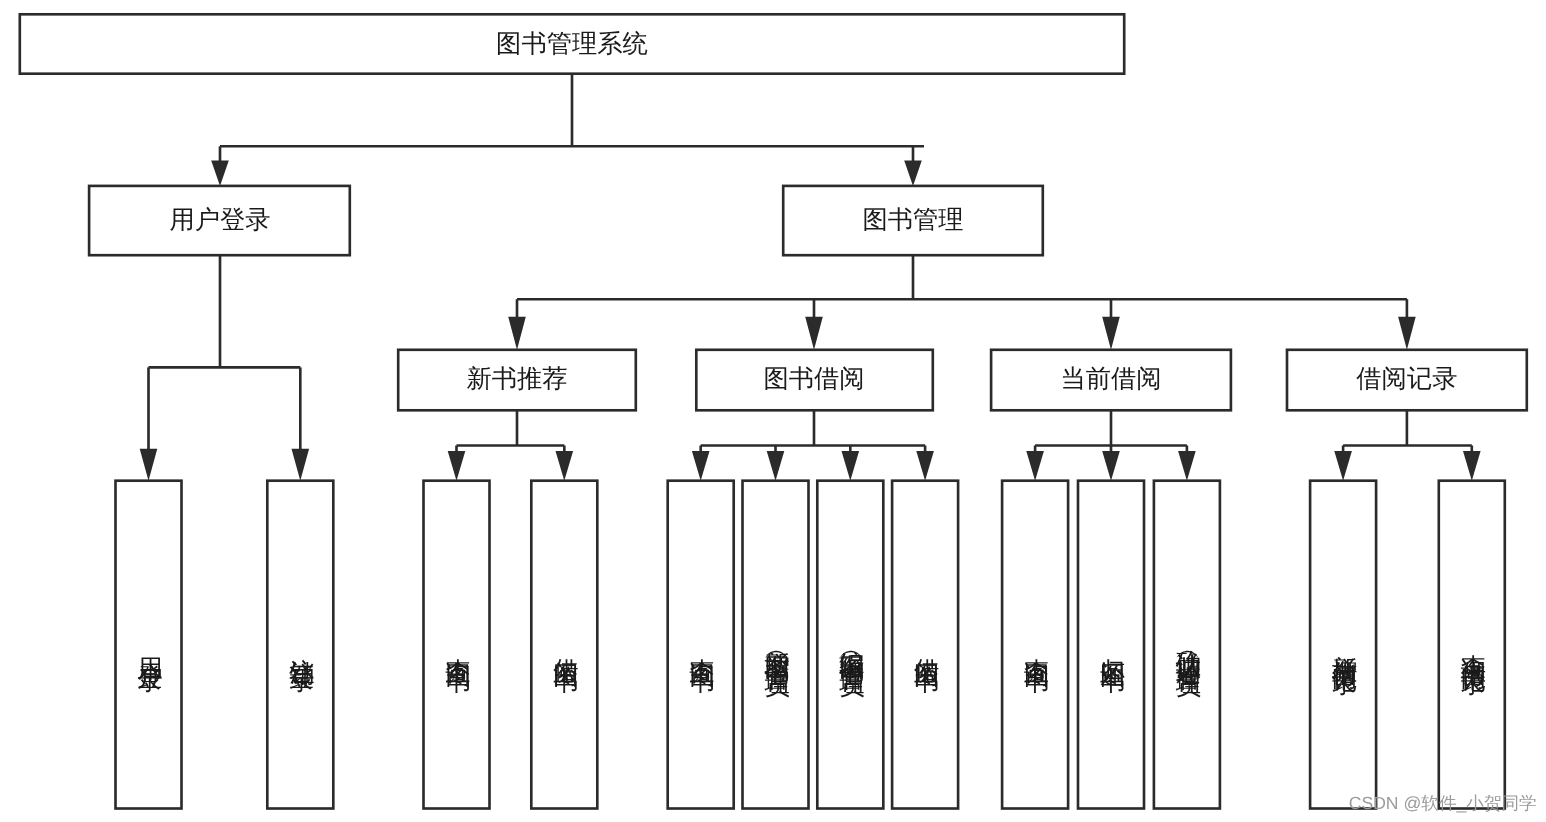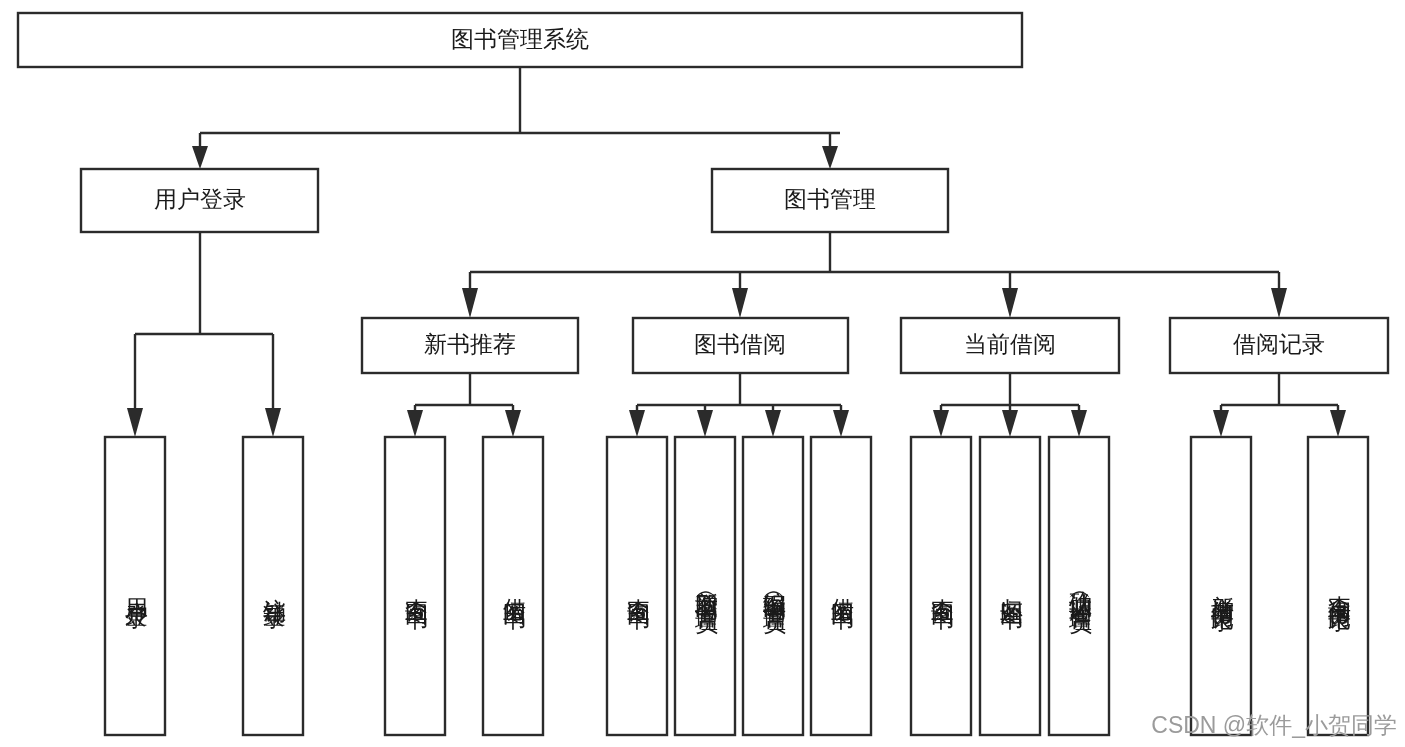--- a/index.html
+++ b/index.html
@@ -55,21 +55,21 @@
     text-anchor: middle;
     dominant-baseline: middle;
     writing-mode: vertical-rl;
     letter-spacing: 3px;
   }
   .watermark-text {
     position: absolute;
     right: 8px;
     bottom: 6px;
     font-family: "Liberation Sans", "DejaVu Sans", sans-serif;
-    font-size: 23px;
+    font-size: 16px;
     color: #9b9b9b;
     white-space: nowrap;
     pointer-events: none;
   }
 </style>
 </head>
 <body>
 
 <div id="diagram-root">
 

